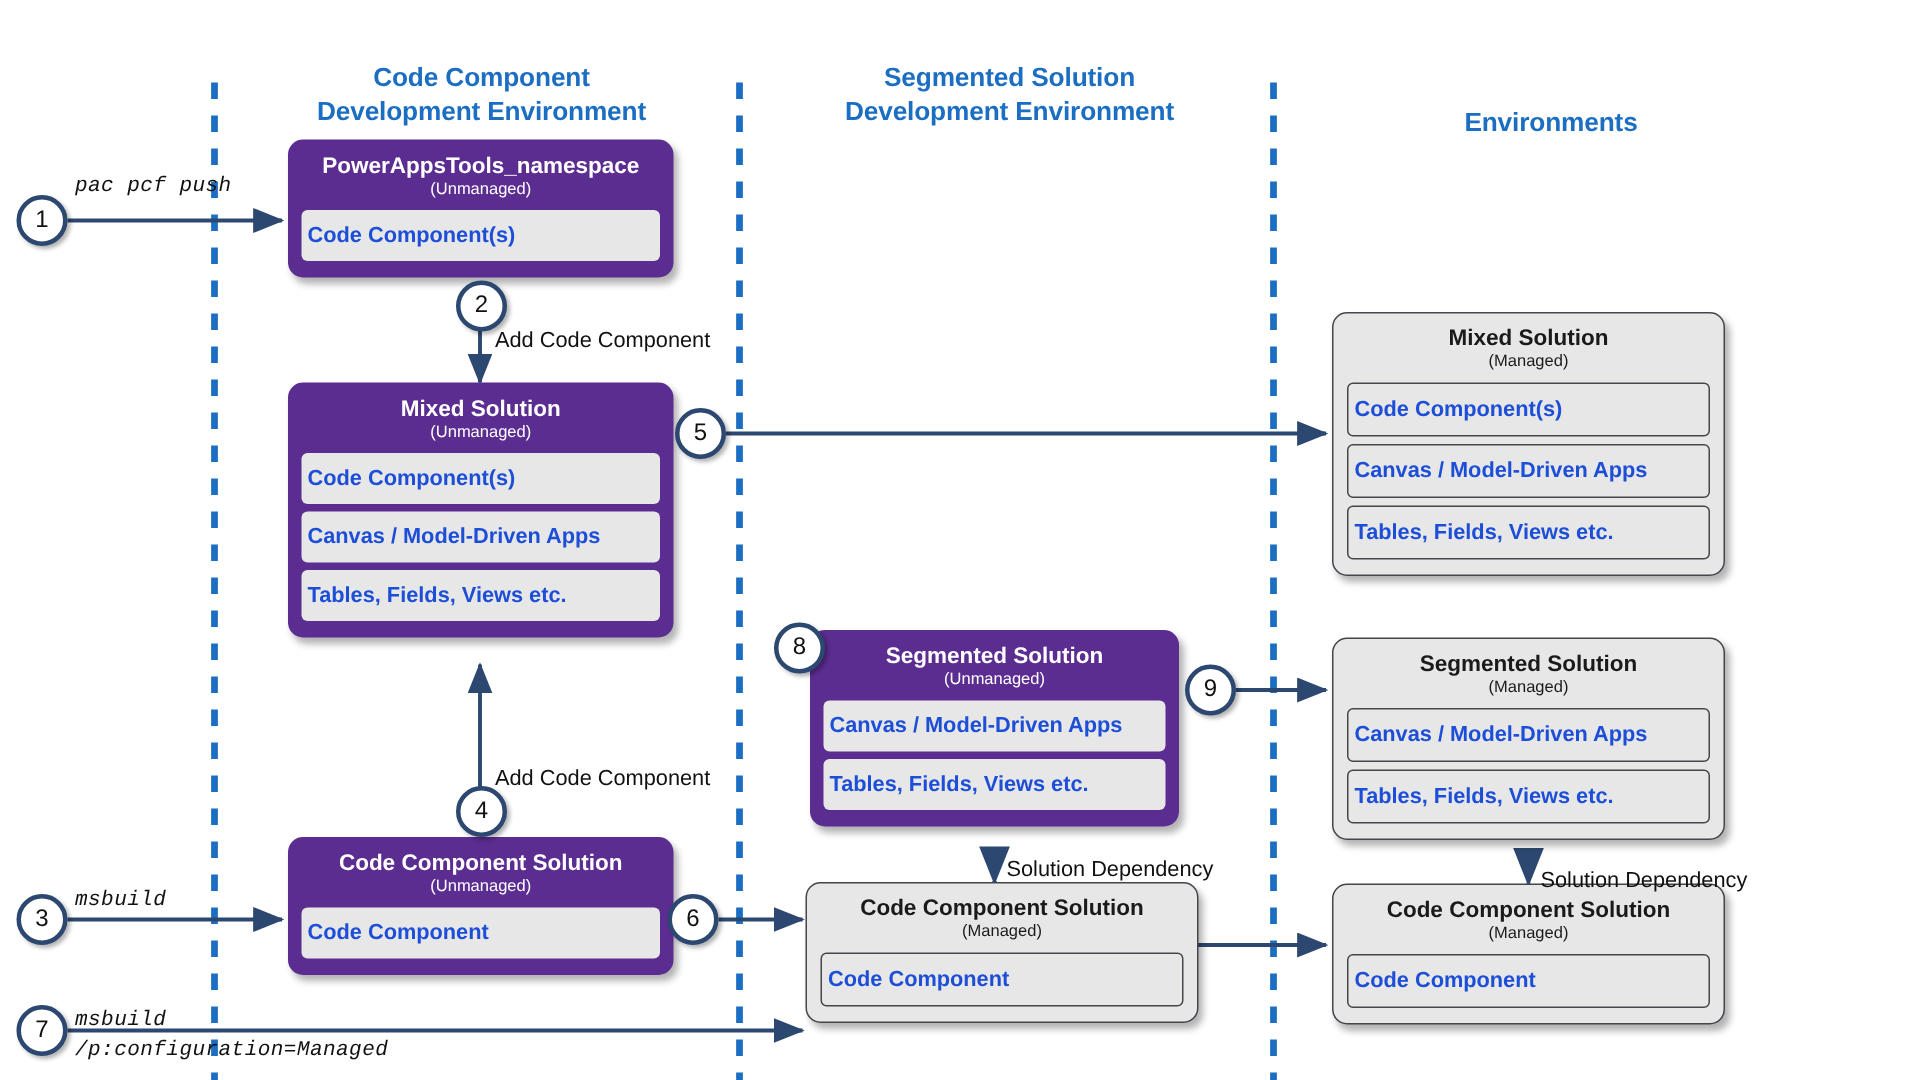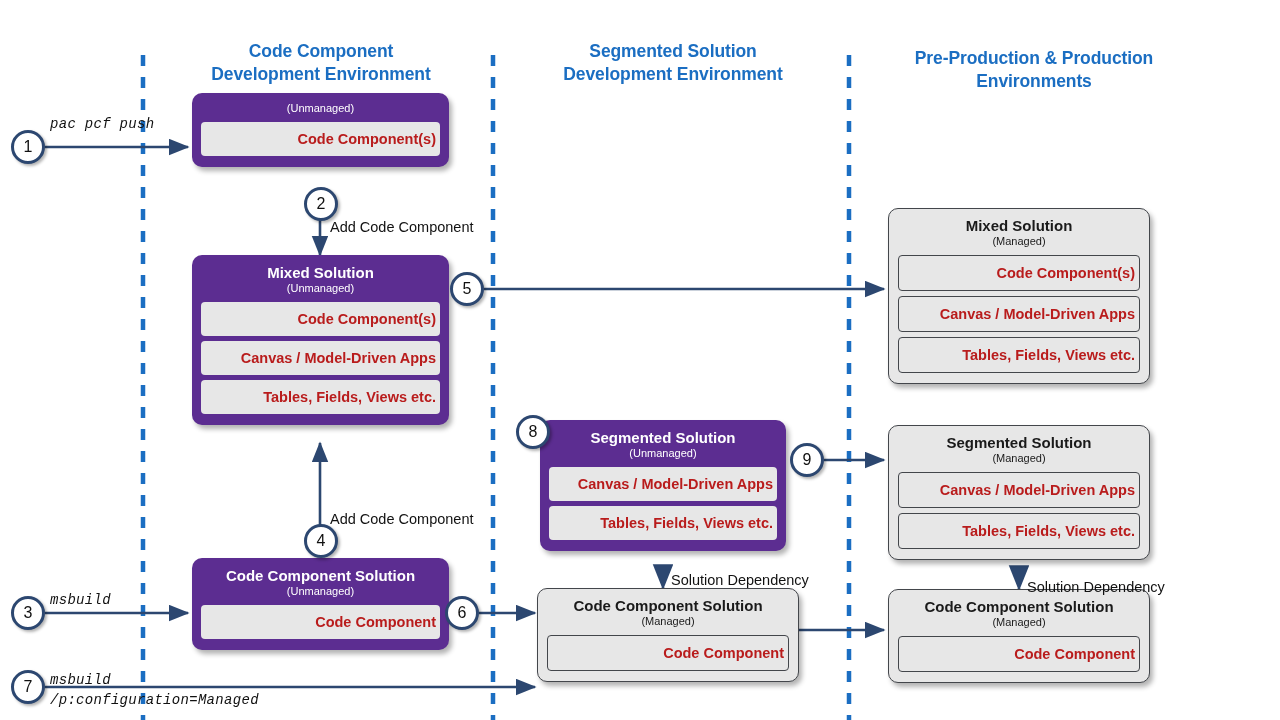--- a/index.html
+++ b/index.html
@@ -74,24 +74,24 @@
     font-weight: bold;
   }
   .sol-head .t2 {
     display: block;
     font-size: 11px;
     font-weight: normal;
   }
 
   .chip {
     background: #E7E7E7;
-    color: #b91c1c;
+    color: #1d4ed8;
     font-size: 14.5px;
     font-weight: bold;
-    text-align: right;
+    text-align: left;
     border-radius: 4px;
     padding: 9px 4px;
     margin-top: 5px;
   }
   .sol.purple .chip:first-of-type { margin-top: 0; }
   .sol.gray .chip {
     border: 1.2px solid #43464B;
     background: #E7E7E7;
   }
   .sol.gray .chip:first-of-type { margin-top: 0; }
@@ -187,26 +187,27 @@
     <span>Code Component</span><br>
     <span>Development Environment</span>
   </div>
 
   <div class="col-title" style="left:535px; top:40px; width:276px;">
     <span>Segmented Solution</span><br>
     <span>Development Environment</span>
   </div>
 
   <div class="col-title" style="left:882px; top:47px; width:304px;">
-    <span>Pre-Production &amp; Production</span><br>
+    <br>
     <span>Environments</span>
   </div>
 
   <div class="sol purple" style="left:192px; top:93px; width:257px;">
     <div class="sol-head">
+      <span class="t1">PowerAppsTools_namespace</span>
       <span class="t2">(Unmanaged)</span>
     </div>
     <div class="chip">Code Component(s)</div>
   </div>
 
   <div class="sol purple" style="left:192px; top:255px; width:257px;">
     <div class="sol-head">
       <span class="t1">Mixed Solution</span>
       <span class="t2">(Unmanaged)</span>
     </div>

